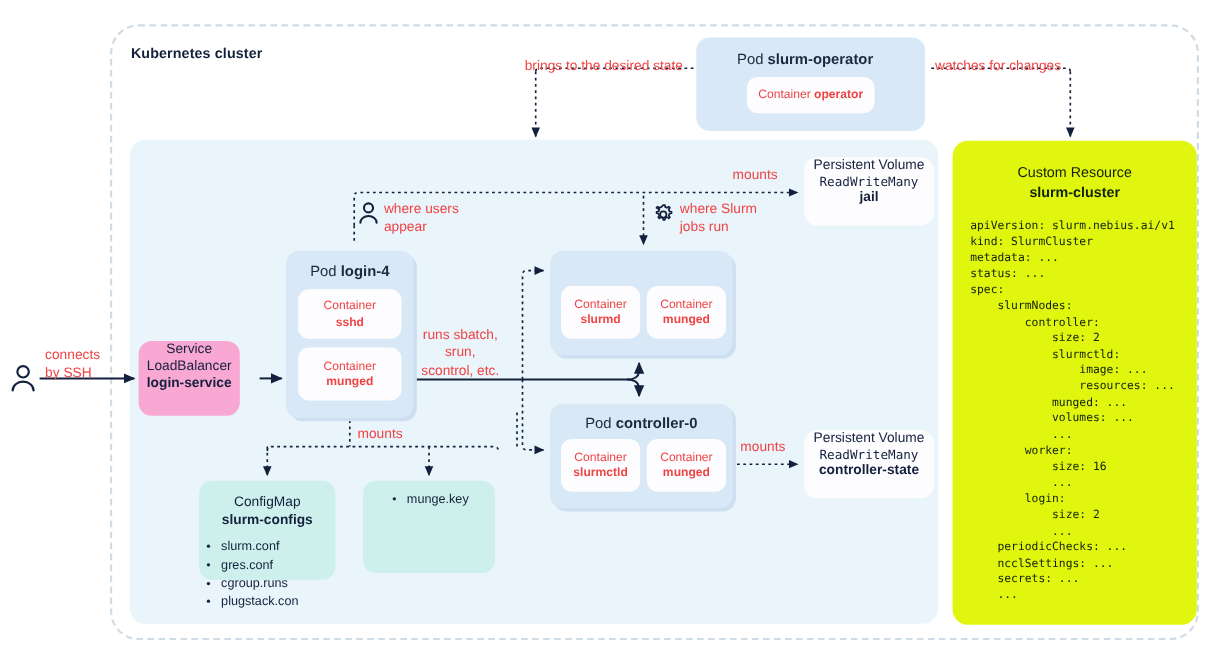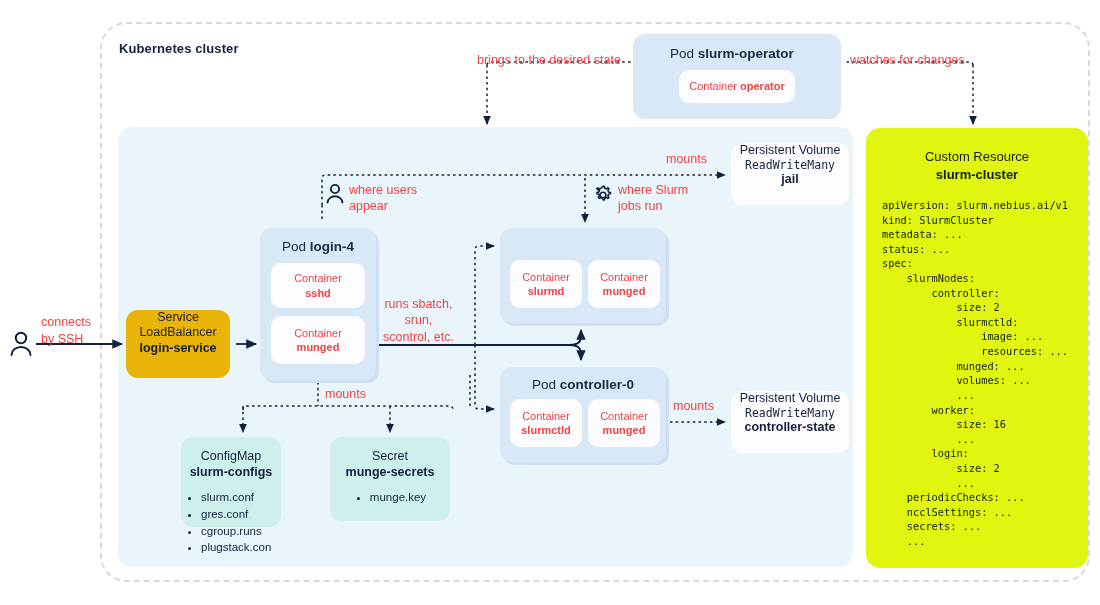--- a/index.html
+++ b/index.html
@@ -21,21 +21,21 @@
        align-items:center;justify-content:center;text-align:center;font-size:11px;
        line-height:1.3;color:#ef4444;}
   b{font-weight:bold;}
   
   #pod-operator{left:633px;top:34px;width:208px;height:85px;background:#d8e8f6;border-radius:12px;}
   #pod-operator .pod-title{position:absolute;left:0;right:0;top:12px;padding-left:37px;}
   #ctr-operator{position:absolute;left:46px;top:36px;width:116px;height:33px;}
   
   #person-icon{left:8px;top:330px;}
   #label-ssh{left:41px;top:302px;font-size:12.5px;line-height:1.35;}
-  #svc-lb{left:126px;top:310px;width:104px;height:68px;background:#eab308;font-size:12.5px;}
+  #svc-lb{left:126px;top:310px;width:92px;height:68px;background:#f9a8d4;font-size:12.5px;}
   
   #pod-login{left:260px;top:228px;width:116px;height:152px;}
   #pod-login .pod-title{position:absolute;left:0;right:0;top:11px;}
   #ctr-sshd{position:absolute;left:11px;top:35px;width:94px;height:45px;}
   #ctr-munged-login{position:absolute;left:11px;top:88px;width:94px;height:48px;}
   
   #pod-worker{left:500px;top:228px;width:166px;height:95px;}
   #pod-worker .pod-title{position:absolute;left:0;right:0;top:10px;}
   #ctr-slurmd{position:absolute;left:10px;top:32px;width:72px;height:48px;}
   #ctr-munged-worker{position:absolute;left:88px;top:32px;width:72px;height:48px;}
@@ -44,21 +44,21 @@
   #pod-controller .pod-title{position:absolute;left:0;right:0;top:10px;}
   #ctr-slurmctld{position:absolute;left:10px;top:32px;width:72px;height:48px;}
   #ctr-munged-ctrl{position:absolute;left:88px;top:32px;width:72px;height:48px;}
   
   .pv{background:#fdfdff;font-size:12.5px;}
   .mono{font-family:"DejaVu Sans Mono",monospace;font-size:11.5px;}
   #pv-jail{left:731px;top:143px;width:118px;height:62px;}
   #pv-state{left:731px;top:391px;width:118px;height:62px;}
   
   .teal{background:#cdf0ec;}
-  #configmap{left:181px;top:437px;width:100px;height:90px;align-items:center;}
+  #configmap{left:181px;top:437px;width:124px;height:90px;align-items:center;}
   #secret{left:330px;top:437px;width:120px;height:84px;align-items:center;}
   .cs-head{font-size:12.5px;text-align:center;line-height:1.25;margin-top:12px;}
   .cs-list{margin:9px 0 0 0;padding-left:20px;font-size:11.5px;line-height:1.45;text-align:left;align-self:flex-start;}
   #secret .cs-list{align-self:center;padding-left:16px;}
   
   #custom-resource{left:866px;top:128px;width:222px;height:440px;background:#e0f60f;border-radius:14px;}
   #cr-head{position:absolute;left:0;right:0;top:20px;text-align:center;font-size:13px;line-height:1.35;color:#12210b;}
   #cr-yaml{position:absolute;left:16px;top:70px;right:8px;
        font-family:"DejaVu Sans Mono",monospace;font-size:10.3px;line-height:1.42;
        white-space:pre;color:#12210b;}
@@ -229,24 +229,20 @@
   </div>
   <ul class="cs-list">
     <li>slurm.conf</li>
     <li>gres.conf</li>
     <li>cgroup.runs</li>
     <li>plugstack.con</li>
   </ul>
 </div>
 
 <div class="abs box teal" id="secret">
-  <div class="cs-head">
-    <span>Secret</span><br>
-    <b>munge-secrets</b>
-  </div>
   <ul class="cs-list">
     <li>munge.key</li>
   </ul>
 </div>
 
 <div class="abs" id="custom-resource">
   <div id="cr-head">
     <span>Custom Resource</span><br>
     <b>slurm-cluster</b>
   </div>

